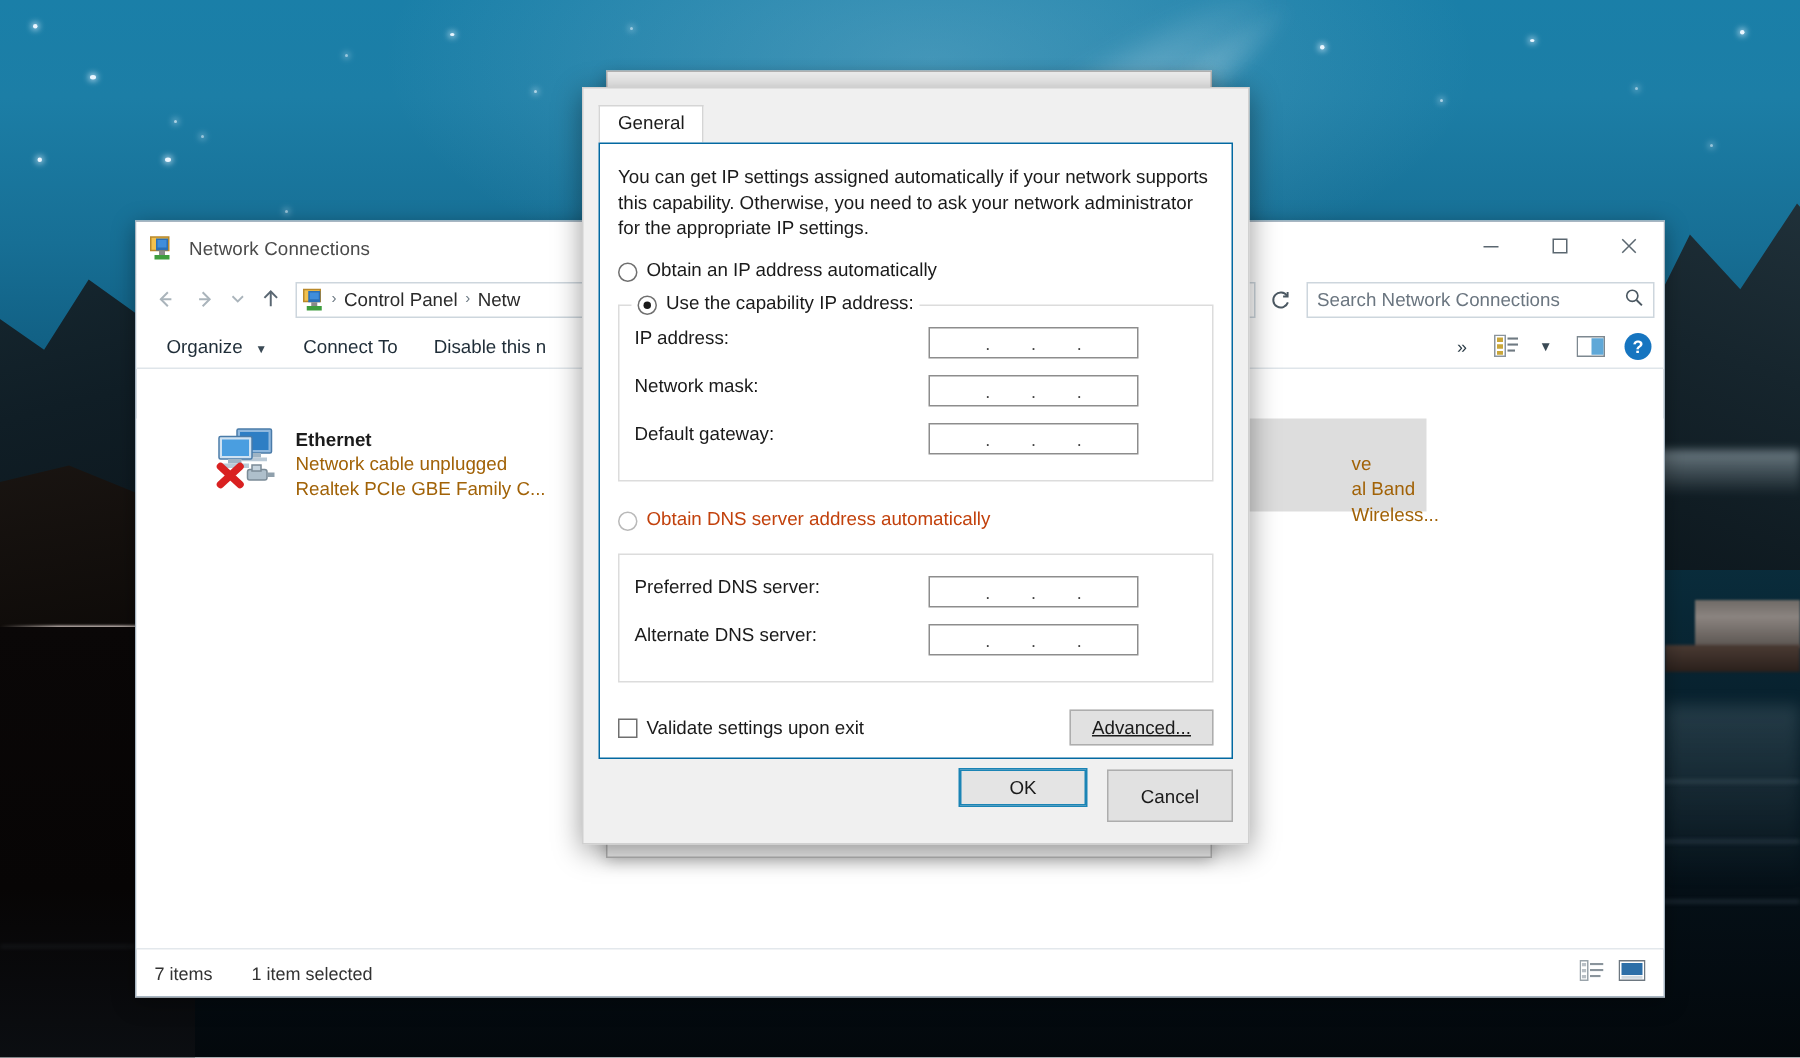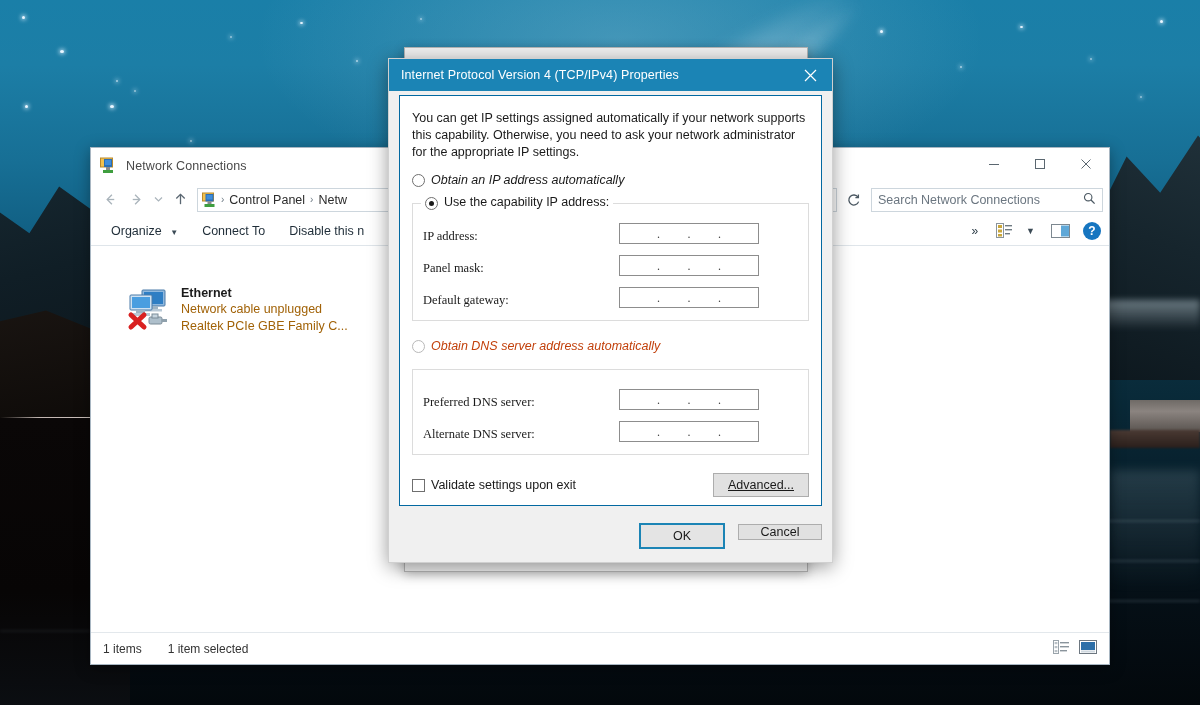--- a/index.html
+++ b/index.html
@@ -225,21 +225,21 @@
     padding: 0 12px; font-size: 12.5px; color: #1c1c1c;
     background: #ffffff; border: 1px solid #d5d5d5; border-bottom: none;
   }
   .tabpage {
     position: absolute; left: 10px; right: 10px; top: 36px; bottom: 56px;
     background: #ffffff; border: 1px solid #0369a1;
     padding: 14px 12px 0 12px;
   }
   .desc { font-size: 12.5px; color: #1a1a1a; line-height: 17px; }
   .radio-row {
-    display: flex; align-items: flex-start; margin-top: 12px; font-size: 12.5px; color: #1a1a1a; font-style: italic;
+    display: flex; align-items: center; margin-top: 12px; font-size: 12.5px; color: #1a1a1a;
   }
   .radio {
     width: 13px; height: 13px; border-radius: 50%;
     border: 1px solid #6f6f6f; background: #fff; flex: none;
     margin-right: 6px; position: relative; top: 1px;
   }
   .radio.checked::after {
     content: ""; position: absolute; left: 3px; top: 3px;
     width: 5px; height: 5px; border-radius: 50%; background: #1a1a1a;
   }
@@ -248,21 +248,21 @@
 
   .groupbox {
     position: relative; margin-top: 4px;
     border: 1px solid #dcdcdc; padding: 14px 10px 12px 10px;
   }
   .groupbox > .legend {
     position: absolute; left: 8px; top: -9px; background: #ffffff;
     padding: 0 4px; display: flex; align-items: center;
     font-size: 12.5px; color: #1a1a1a; white-space: nowrap;
   }
-  .field-row { display: flex; align-items: flex-end; height: 26px; margin-bottom: 6px; font-family: Liberation Serif, serif; }
+  .field-row { display: flex; align-items: flex-start; height: 26px; margin-bottom: 6px; }
   .field-label { width: 196px; font-size: 12.5px; color: #1a1a1a; }
   .ipbox {
     width: 140px; height: 21px; border: 1px solid #8d8d8d; background: #ffffff;
     display: flex; align-items: center; justify-content: space-around;
     padding: 0 10px;
   }
   .ipbox .seg { flex: 1; text-align: center; font-size: 12px; color: #333; }
   .ipbox .dot { width: 4px; text-align: center; color: #444; font-size: 12px; line-height: 18px; }
 
   .checkrow { display: flex; align-items: center; font-size: 12.5px; color: #1a1a1a; }
@@ -273,21 +273,21 @@
   .btn {
     border: 1px solid #adadad; background: #e1e1e1;
     font-size: 12.5px; color: #1a1a1a;
     display: flex; align-items: center; justify-content: center;
   }
   .btn.adv { width: 96px; height: 24px; }
   .dlg-footer {
     position: absolute; right: 10px; bottom: 14px; display: flex; gap: 14px;
   }
   .btn.ok { width: 84px; height: 24px; border: 1px solid #1b84b5; outline: 1px solid #1b84b5; background:#e4e4e4;}
-  .btn.cancel { width: 84px; height: 16px; }
+  .btn.cancel { width: 84px; height: 35px; }
 </style>
 </head>
 <body>
 
 <div id="desktop">
 
   <div class="wp-sky"></div>
   <div class="wp-milky"></div>
   <div class="wp-milky2"></div>
   <div class="star" style="left:22px;top:16px;width:3px;height:3px;"></div>
@@ -439,21 +439,21 @@
             <rect x="0.5" y="1.5" width="18" height="13" fill="#ffffff" stroke="#7d8890"></rect>
             <rect x="10" y="2.5" width="8" height="11" fill="#5fa8d8"></rect>
           </svg>
         </div>
         <div class="helpicon">?</div>
       </div>
     </div>
 
     <div class="content">
 
-      <div class="conn-item" style="left:28px; top:0px; width:250px;align-items:center;">
+      <div class="conn-item" style="left:44px; top:0px; width:250px;">
         <span class="conn-icon">
           <svg width="48" height="44" viewBox="0 0 48 44">
             <rect x="17" y="3" width="23" height="16" rx="1" fill="#8fb8de" stroke="#4a7ba8"></rect>
             <rect x="19" y="5" width="19" height="12" fill="#2e7ec4"></rect>
             <rect x="24" y="19" width="9" height="3" fill="#9fb4c4"></rect>
             <rect x="20" y="22" width="17" height="2.5" fill="#b9c9d6"></rect>
             <rect x="5" y="8" width="22" height="15" rx="1" fill="#cfe2f2" stroke="#4a7ba8"></rect>
             <rect x="7" y="10" width="18" height="11" fill="#4a9ee0"></rect>
             <rect x="11" y="23" width="9" height="3" fill="#9fb4c4"></rect>
             <rect x="6" y="26" width="19" height="3" fill="#b9c9d6"></rect>
@@ -467,24 +467,31 @@
             </g>
           </svg>
         </span>
         <span class="conn-text">
           <div class="conn-name">Ethernet</div>
           <div class="conn-sub">Network cable unplugged</div>
           <div class="conn-sub">Realtek PCIe GBE Family C...</div>
         </span>
       </div>
 
+      <div class="conn-item selected" style="left:700px; top:0px; width:160px; height:62px;">
+        <span class="conn-text" style="margin-left:104px;">
+          <div class="conn-name" style="font-weight:normal;color:#3a3a3a;height:16px;"></div>
+          <div class="conn-sub">ve</div>
+          <div class="conn-sub">al Band Wireless...</div>
+        </span>
+      </div>
     </div>
 
     <div class="statusbar">
-      <span>1 items</span>
+      <span>7 items</span>
       <span class="status-sep"></span>
       <span>1 item selected</span>
       <span class="status-right">
         <span>
           <svg width="16" height="14" viewBox="0 0 16 14">
             <rect x="0.5" y="0.5" width="5" height="13" fill="#fff" stroke="#9aa4ab"></rect>
             <rect x="1.6" y="2" width="2.8" height="2.2" fill="#b9c0c6"></rect>
             <rect x="1.6" y="6" width="2.8" height="2.2" fill="#b9c0c6"></rect>
             <rect x="1.6" y="10" width="2.8" height="2.2" fill="#b9c0c6"></rect>
             <rect x="7" y="2" width="9" height="1.4" fill="#8a949c"></rect>
@@ -499,28 +506,20 @@
             <rect x="2" y="10.5" width="14" height="2" fill="#cfd8df"></rect>
           </svg>
         </span>
       </span>
     </div>
   </div>
 
   <div id="ethprops"></div>
 
   <div id="ipv4dlg">
-    <div class="dlg-title">
-      <span class="t">Internet Protocol Version 4 (TCP/IPv4) Properties</span>
-      <div class="dlg-close">
-        <svg width="13" height="13" viewBox="0 0 13 13">
-            <path d="M1 1 L12 12 M12 1 L1 12" stroke="#ffffff" stroke-width="1.2" fill="none"></path>
-          </svg>
-      </div>
-    </div>
 
     <div class="tabstrip">
       <span class="tab">General</span>
     </div>
 
     <div class="tabpage">
       <div class="desc">You can get IP settings assigned automatically if your network supports this capability. Otherwise, you need to ask your network administrator for the appropriate IP settings.</div>
 
       <div class="radio-row">
         <span class="radio"></span>
@@ -540,21 +539,21 @@
             <span class="dot">.</span>
             <span class="seg"></span>
             <span class="dot">.</span>
             <span class="seg"></span>
             <span class="dot">.</span>
             <span class="seg"></span>
           </span>
         </div>
 
         <div class="field-row">
-          <span class="field-label">Panel mask:</span>
+          <span class="field-label">Network mask:</span>
           <span class="ipbox">
             <span class="seg"></span>
             <span class="dot">.</span>
             <span class="seg"></span>
             <span class="dot">.</span>
             <span class="seg"></span>
             <span class="dot">.</span>
             <span class="seg"></span>
           </span>
         </div>

